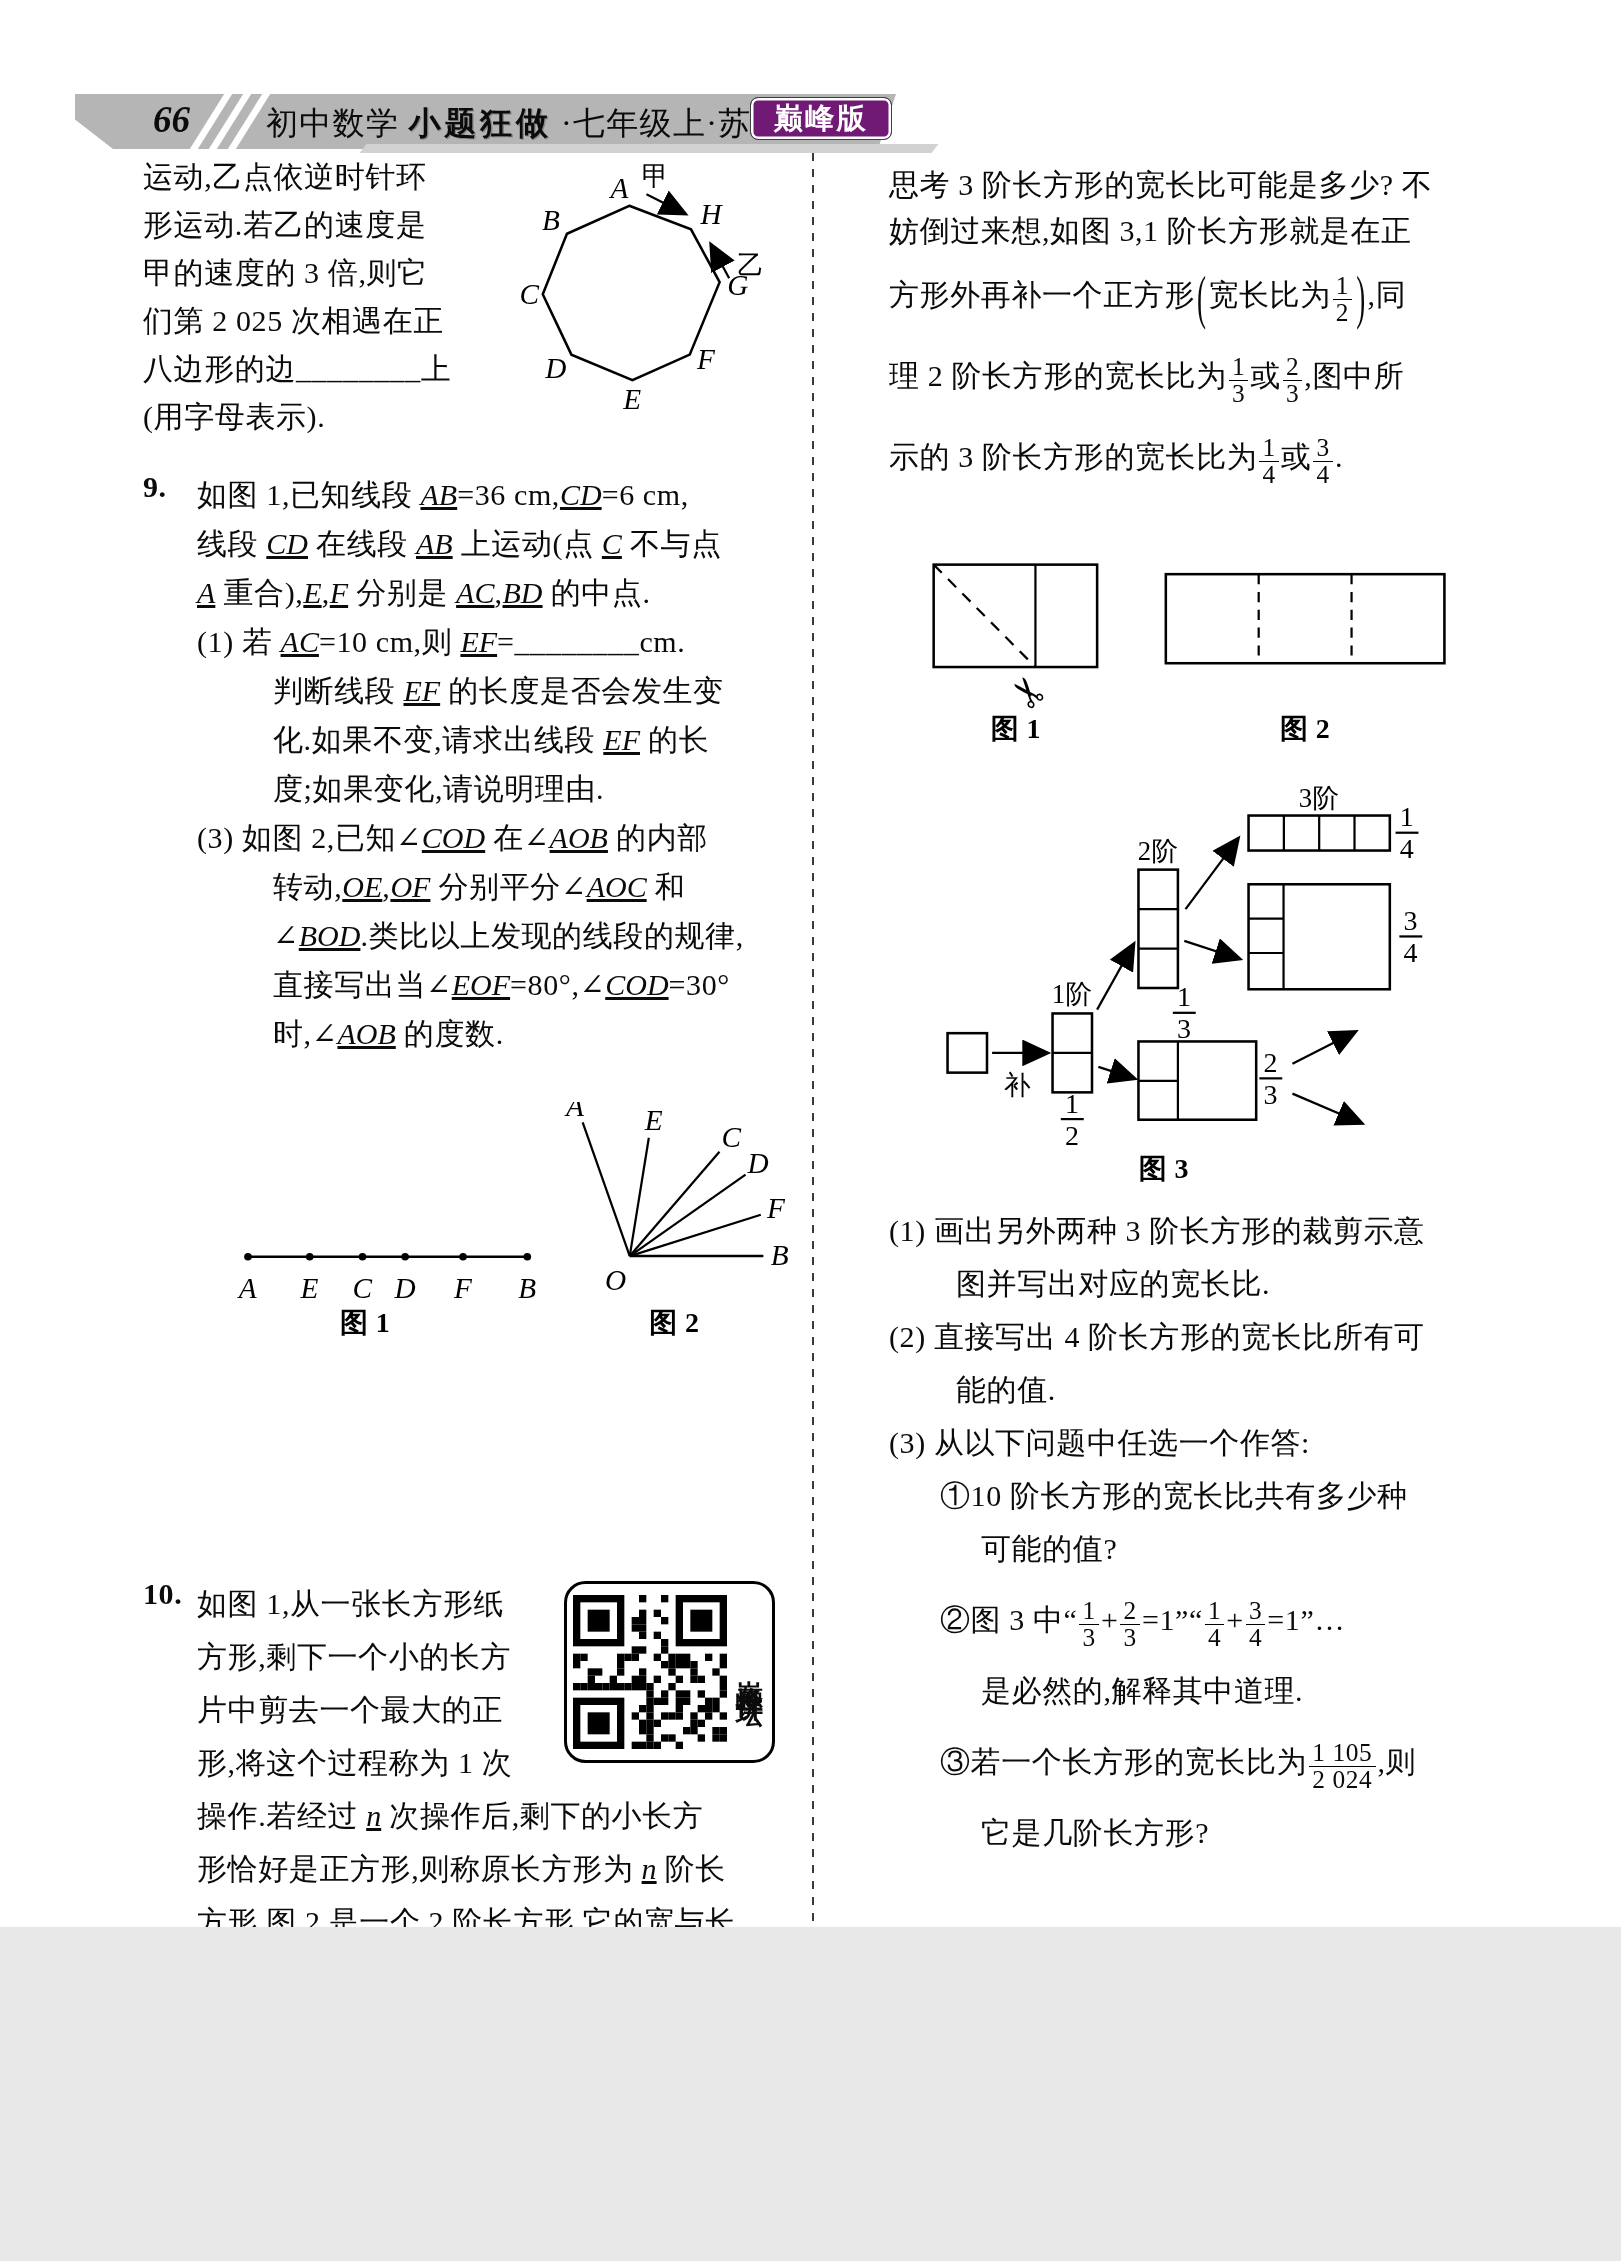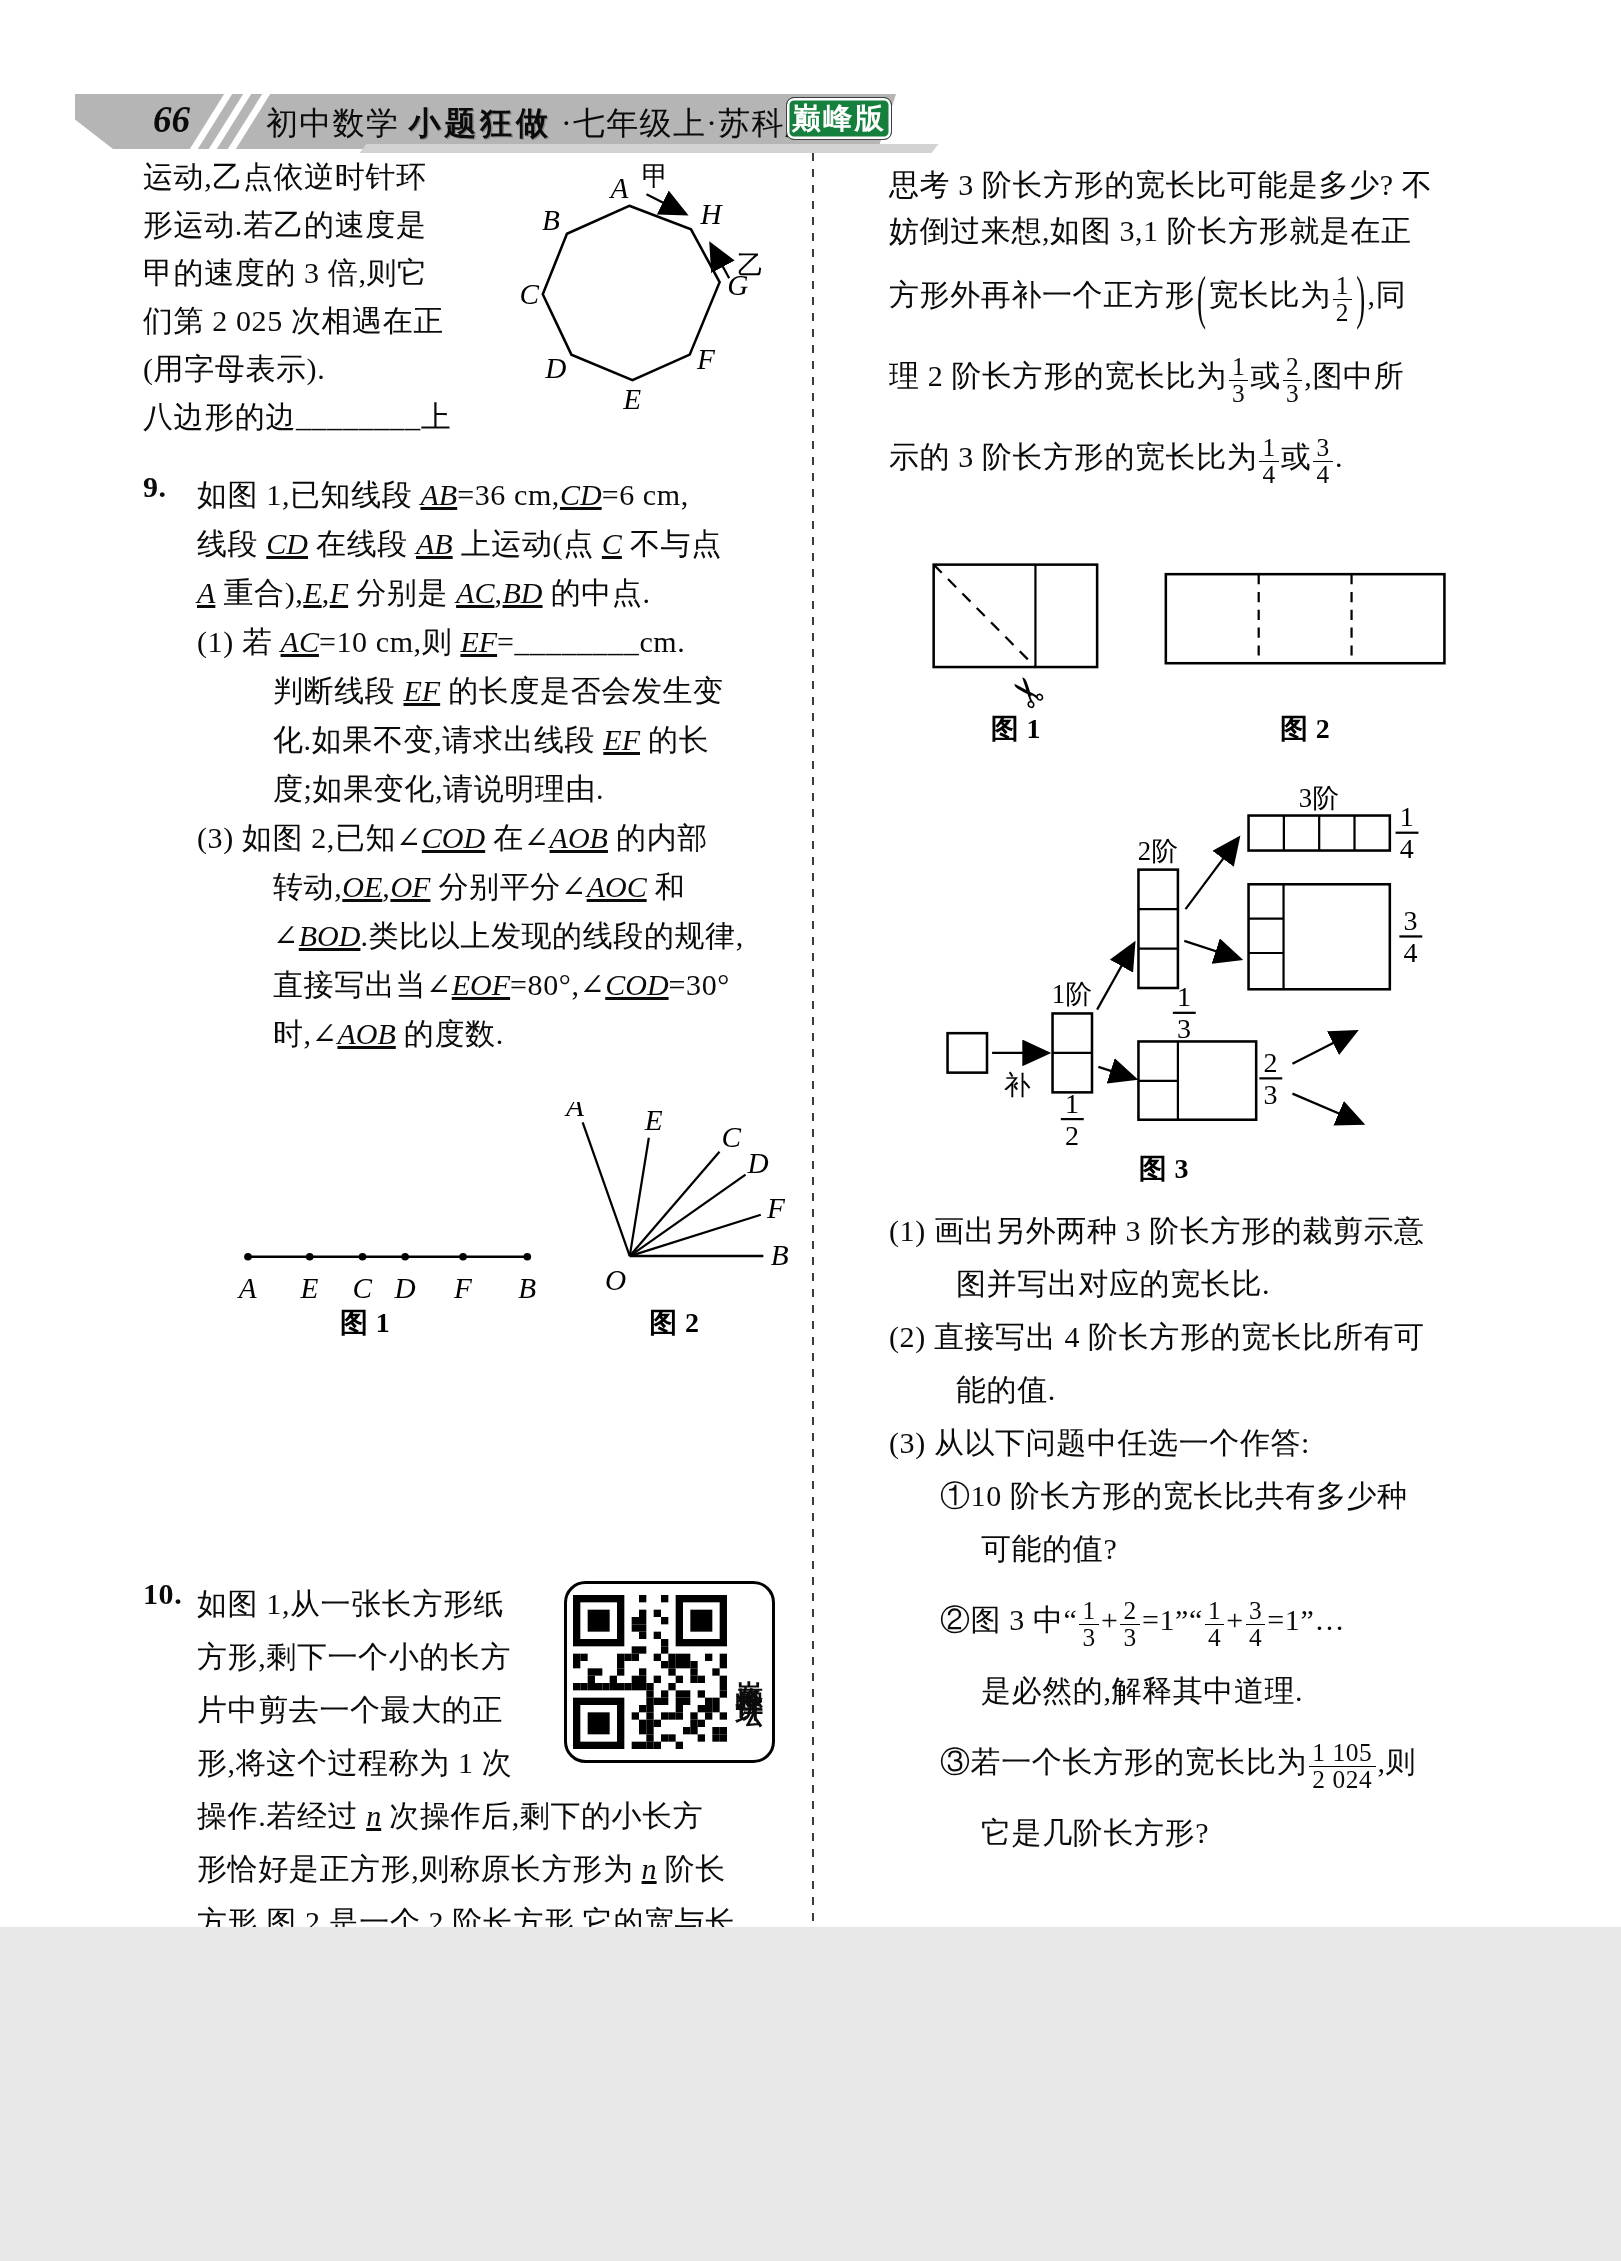--- a/index.html
+++ b/index.html
@@ -10,22 +10,22 @@
   .hband{position:absolute;left:0;top:0;width:100%;height:100%;background:#b5b5b5;
          clip-path:polygon(56px 0,821px 0,803px 55px,38px 55px,0 25.4px,0 0);}
   .hshadow{position:absolute;left:288px;top:50px;width:572px;height:9px;background:#d2d2d2;
            transform:skewX(-38deg);}
   .hnum{position:absolute;left:78px;top:3.8px;font-size:37px;font-weight:bold;font-style:italic;}
   .hstripe{position:absolute;top:0;width:8.3px;height:55px;background:#ffffff;transform:skewX(-32deg);}
   .hs1{left:132px}.hs2{left:151px}.hs3{left:170px}
   .htitle{position:absolute;left:191px;right:134px;top:7.6px;text-align:center;font-size:32px;
           white-space:nowrap;letter-spacing:1.3px;}
   .hbrand{font-weight:900;letter-spacing:3.8px;text-shadow:1.3px 1.3px 0 #888;}
-  .hbadge{position:absolute;right:3.8px;top:3.2px;height:41px;line-height:41px;padding:0 5px;
-          background:#15803d;color:#ffffff;font-size:29px;font-weight:bold;letter-spacing:2.5px;
+  .hbadge{position:absolute;right:3.8px;top:3.2px;height:41px;line-height:41px;padding:0 23px;
+          background:#701a75;color:#ffffff;font-size:29px;font-weight:bold;letter-spacing:2.5px;
           border-radius:8px;border:1.9px solid #3f3f3f;box-shadow:inset 0 0 0 2.5px #ffffff;}
   
   .divider{position:absolute;left:812px;top:153px;width:1.9px;height:1969px;
            background:repeating-linear-gradient(180deg,#3a3a3a 0 8.3px,transparent 8.3px 16px);}
   
   .col{position:absolute;font-size:30px;letter-spacing:0.6px;}
   .col-left{left:143px;top:153px;width:649px;}
   .col-right{left:889px;top:162px;width:595px;}
   .tline{white-space:nowrap;}
   i{font-style:italic;letter-spacing:0;text-decoration:underline;}
@@ -110,22 +110,22 @@
         <text class="mlab" x="1194" y="468" text-anchor="middle">G</text>
         <text class="mlab" x="1152" y="356" text-anchor="middle">H</text>
       </svg>
     </div>
 
     <div class="intro">
         <div class="tline">运动,乙点依逆时针环</div>
         <div class="tline">形运动.若乙的速度是</div>
         <div class="tline">甲的速度的 3 倍,则它</div>
         <div class="tline">们第 2 025 次相遇在正</div>
+        <div class="tline">八边形的边________上</div>
         <div class="tline">(用字母表示).</div>
-        <div class="tline">八边形的边________上</div>
       </div>
 
     <div class="prob p9" style="margin-top:29px;">
       <span class="pnum">9.</span>
       <div>
           <div class="tline">如图 1,已知线段 <i>AB</i>=36 cm,<i>CD</i>=6 cm,</div>
           <div class="tline">线段 <i>CD</i> 在线段 <i>AB</i> 上运动(点 <i>C</i> 不与点</div>
           <div class="tline"><i>A</i> 重合),<i>E</i>,<i>F</i> 分别是 <i>AC</i>,<i>BD</i> 的中点.</div>
         </div>
       <div class="p9items">

